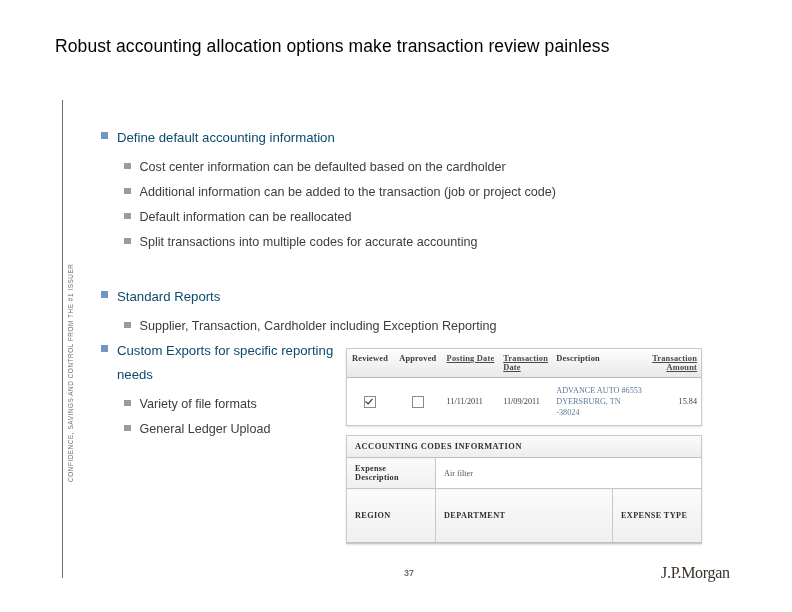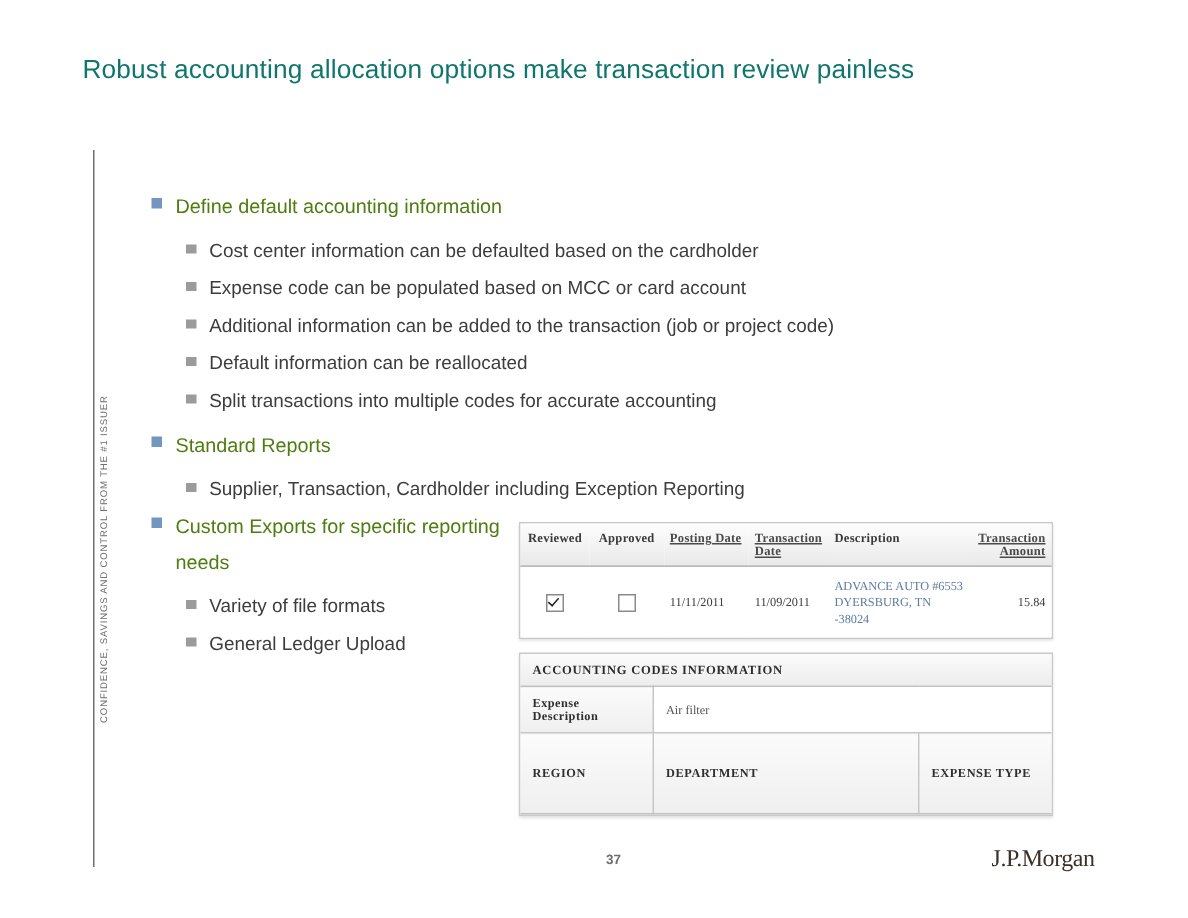--- a/index.html
+++ b/index.html
@@ -17,21 +17,21 @@
   }
 
   
   .slide-title {
     position: absolute;
     left: 55px;
     top: 33px;
     width: 640px;
     font-size: 17.5px;
     line-height: 26px;
-    color: #0f766e;
+    color: #000000;
     font-weight: 400;
     letter-spacing: 0.1px;
   }
 
   
   .left-rule {
     position: absolute;
     left: 62px;
     top: 100px;
     width: 1px;
@@ -85,21 +85,21 @@
   }
   .lvl1 .marker {
     width: 7px;
     height: 7px;
     background: #7396bf;
     margin-right: 9px;
   }
   .lvl1 .txt {
     font-size: 13.2px;
     line-height: 24.5px;
-    color: #4d7c0f;
+    color: #0c4a6e;
   }
 
   
   .lvl2 {
     margin-left: 23px;
   }
   .lvl2 .marker {
     width: 6.5px;
     height: 6.5px;
     background: #9b9b9b;
@@ -278,24 +278,20 @@
 <div class="bullets">
 
   <div class="bullet lvl1">
     <span class="marker"></span>
     <span class="txt">Define default accounting information</span>
   </div>
 
   <div class="bullet lvl2">
     <span class="marker"></span>
     <span class="txt">Cost center information can be defaulted based on the cardholder</span>
-  </div>
-  <div class="bullet lvl2">
-    <span class="marker"></span>
-    <span class="txt">Expense code can be populated based on MCC or card account</span>
   </div>
   <div class="bullet lvl2">
     <span class="marker"></span>
     <span class="txt">Additional information can be added  to the transaction (job or project  code)</span>
   </div>
   <div class="bullet lvl2">
     <span class="marker"></span>
     <span class="txt">Default information can be reallocated</span>
   </div>
   <div class="bullet lvl2">

